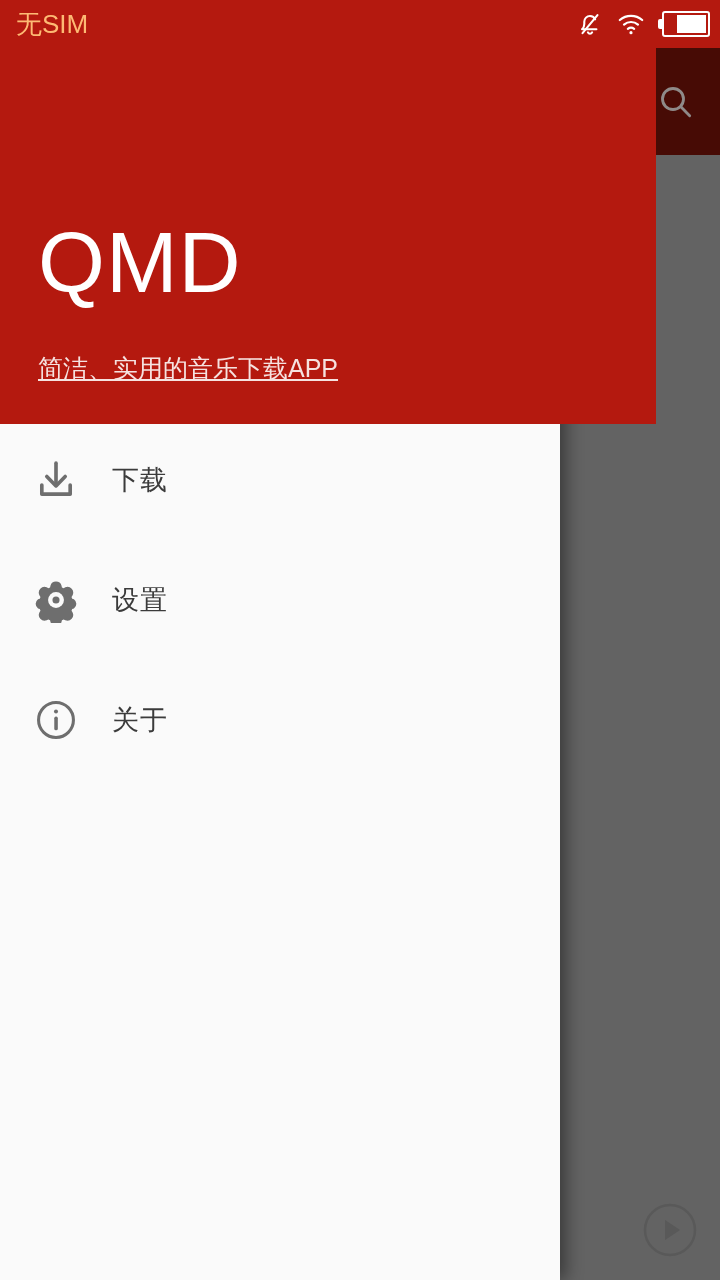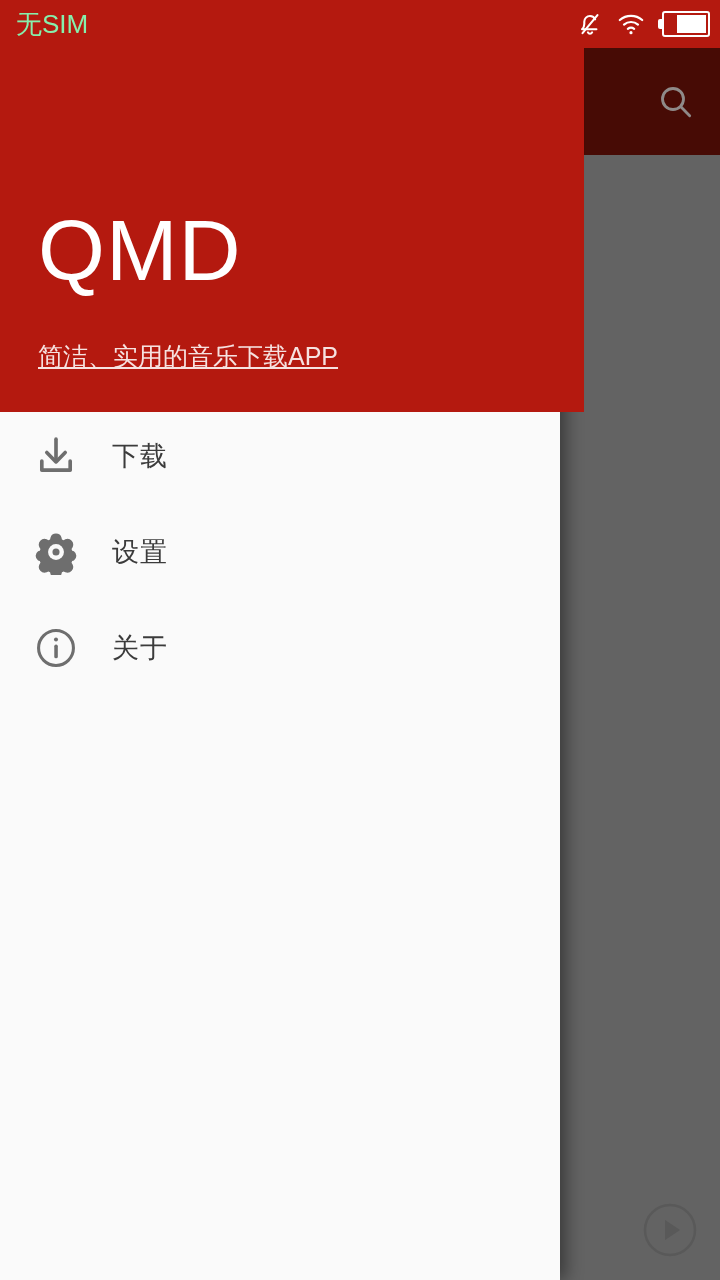--- a/index.html
+++ b/index.html
@@ -33,61 +33,61 @@
   #fab-play svg { display:block; }
 
   
   #drawer {
     position:absolute; left:0; top:0; width:560px; height:1280px;
     background:#fafafa;
     box-shadow: 6px 0 16px rgba(0,0,0,0.42);
     z-index:5;
   }
   #drawer-header {
-    position:absolute; left:0; top:4px; width:584px; height:408px;
+    position:absolute; left:0; top:16px; width:656px; height:408px;
     background:#b4190f;
   }
   #brand-title {
     position:absolute; left:38px; top:203px;
     font-size:86px; line-height:1; font-weight:300;
     color:#ffffff; letter-spacing:1px;
   }
   #brand-subtitle {
     position:absolute; left:38px; top:340px;
     font-size:25px; line-height:1; font-weight:400;
     color:#f6e2e0;
     text-decoration:underline;
   }
 
   #drawer-menu { position:absolute; left:0; top:408px; width:560px; }
   .menu-item {
     position:relative;
     height:96px;
-    display:flex; align-items:center;
+    display:flex; align-items:center;margin-top:24px;
   }
   .menu-icon {
     width:112px; min-width:112px;
     display:flex; align-items:center; justify-content:center;
     color:#6e6e6e;
   }
   .menu-icon svg { display:block; }
   .menu-label {
     font-size:27px; color:#3b3b3b; letter-spacing:1px;
   }
 
   
   #status-bar {
     position:absolute; left:0; top:0; width:720px; height:48px;
     background:#b4190f;
     z-index:20;
     display:flex; align-items:center;
   }
   #status-carrier {
     position:absolute; left:16px; top:9px;
-    font-size:26px; color:#86efac; line-height:30px;
+    font-size:26px; color:#fdba74; line-height:30px;
   }
   #status-clock {
     position:absolute; left:0; right:0; top:9px;
     text-align:center;
     font-size:26px; color:#ffffff; line-height:30px;
   }
   #status-icons {
     position:absolute; right:10px; top:0; height:48px;
     display:flex; align-items:center; gap:12px;
   }

